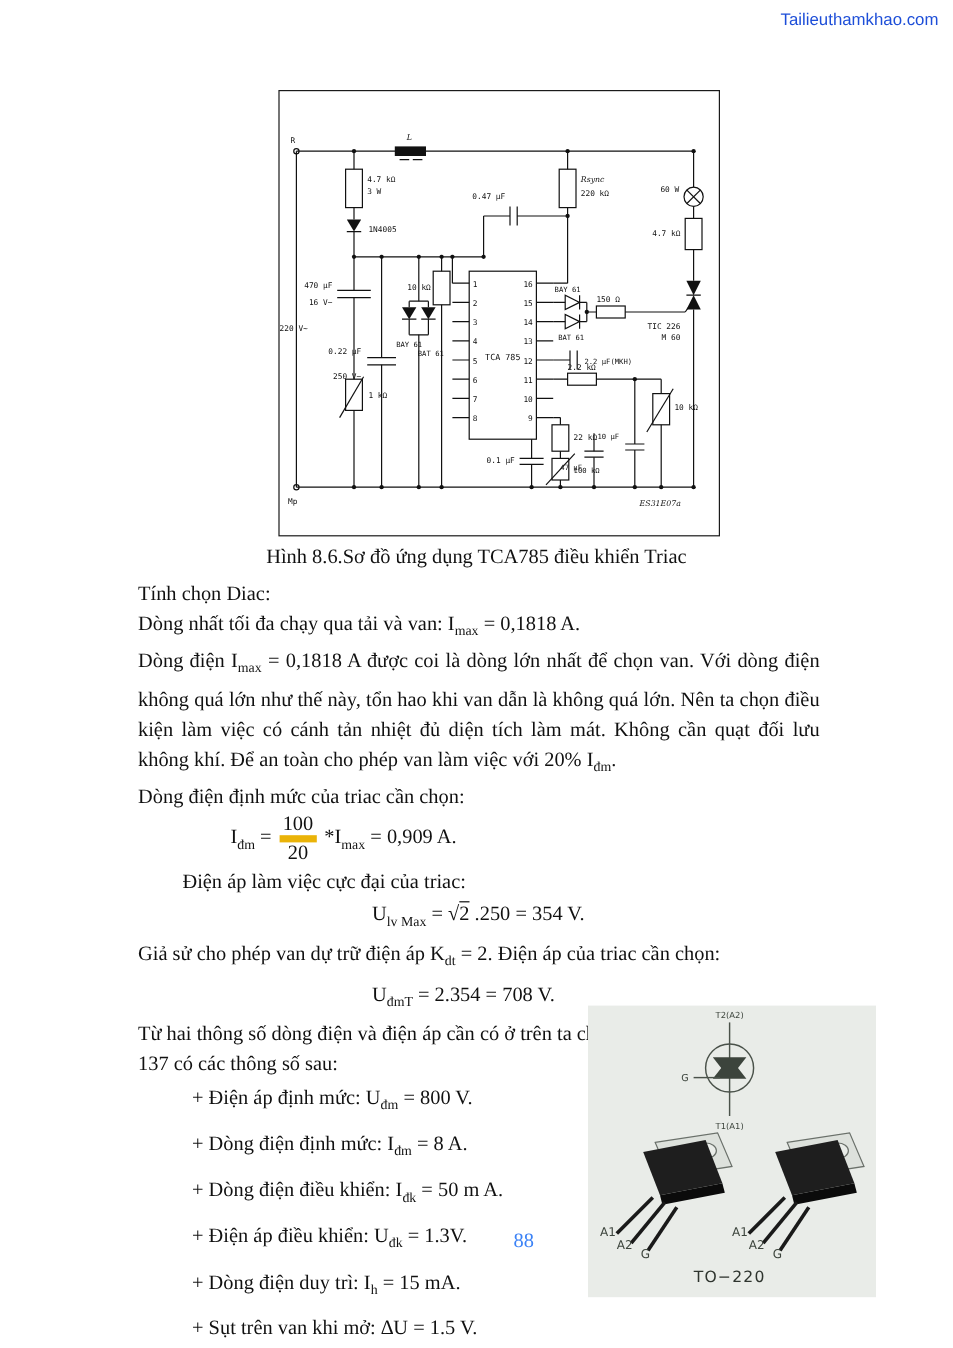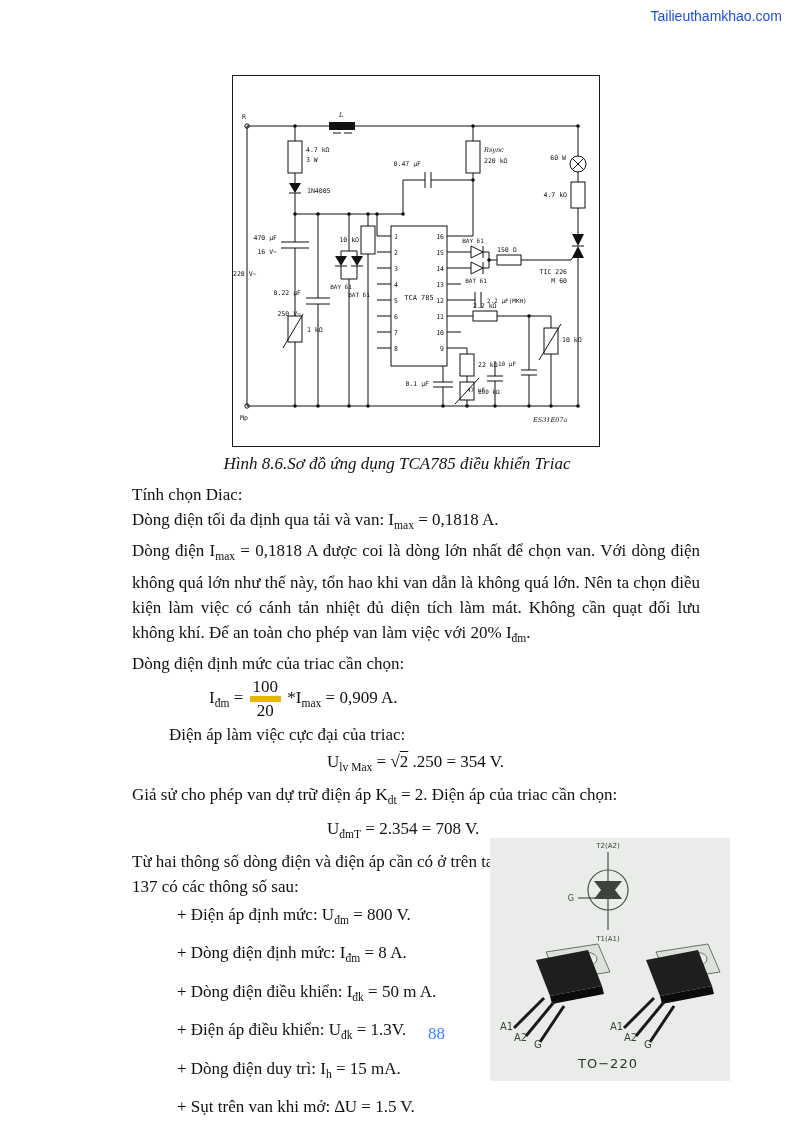--- a/index.html
+++ b/index.html
@@ -11,23 +11,23 @@
              font-size:14px;color:#1d4ed8;}
   
   #circuit-box{left:232px;top:75px;width:366px;height:370px;border:1px solid #1a1a1a;background:#fff;}
   #circuit-box svg{display:block;}
   .cw{stroke:#111;stroke-width:1;fill:none;}
   .cf{fill:#111;stroke:none;}
   .clabel{font-family:"DejaVu Sans Mono",monospace;font-size:6.5px;fill:#111;}
   .clabel8{font-family:"DejaVu Sans Mono",monospace;font-size:7.5px;fill:#111;}
   .cit{font-style:italic;font-family:"DejaVu Serif",serif;}
   
-  #figure-caption{left:0;top:454px;width:794px;text-align:center;font-style:italic;font-size:17px;}
-  
-  #body-text{left:132px;top:482px;width:568px;font-size:17px;line-height:25px;}
+  #figure-caption{left:0;top:454px;width:794px;text-align:center;font-size:17px;}
+  
+  #body-text{left:115px;top:482px;width:568px;font-size:17px;line-height:25px;}
   #body-text .line{min-height:25px;}
   .justify{text-align:justify;}
   .indent{padding-left:37px;}
   .formula{margin:2px 0;}
   .f1{margin-left:77px;}
   .f2{margin-left:195px;}
   .bullets .line{line-height:32px;padding-left:45px;}
   sub{font-size:0.68em;}
   .frac{display:inline-block;vertical-align:middle;text-align:center;line-height:1.05;margin:0 2px;}
   .frac>span{display:block;padding:0 3px;}
@@ -266,21 +266,21 @@
     <circle class="cf" cx="345" cy="330" r="1.8"></circle>
 
     <text class="clabel cit" x="300" y="346">ES31E07a</text>
   </svg>
 </div>
 
 <div class="abs" id="figure-caption">Hình 8.6.Sơ đồ ứng dụng TCA785 điều khiển Triac</div>
 
 <div class="abs" id="body-text">
   <div class="line">Tính chọn Diac:</div>
-  <div class="line"><span>Dòng điện tối đa định qua tải và van: I</span><sub>max</sub><span> = 0,1818 A.</span></div>
+  <div class="line"><span>Dòng nhất tối đa chạy qua tải và van: I</span><sub>max</sub><span> = 0,1818 A.</span></div>
   <div class="line justify"><span>Dòng điện I</span><sub>max</sub><span> = 0,1818 A được coi là dòng lớn nhất để chọn van. Với dòng điện không quá lớn như thế này, tổn hao khi van dẫn là không quá lớn. Nên ta chọn điều kiện làm việc có cánh tản nhiệt đủ diện tích làm mát. Không cần quạt đối lưu không khí. Để an toàn cho phép van làm việc với 20% I</span><sub>đm</sub><span>.</span></div>
   <div class="line">Dòng điện định mức của triac cần chọn:</div>
   <div class="line formula f1"><span>I</span><sub>đm</sub><span> = </span><span class="frac"><span>100</span><span>20</span></span><span> *I</span><sub>max</sub><span> = 0,909 A.</span></div>
   <div class="line indent">Điện áp làm việc cực đại của triac:</div>
   <div class="line formula f2"><span>U</span><sub>lv Max</sub><span> = √</span><span class="ol">2</span><span> .250 = 354 V.</span></div>
   <div class="line"><span>Giả sử cho phép van dự trữ điện áp  K</span><sub>dt</sub><span> = 2. Điện áp của triac cần chọn:</span></div>
   <div class="line formula f2"><span>U</span><sub>đmT</sub><span> = 2.354 = 708 V.</span></div>
   <div class="line">Từ hai thông số dòng điện và điện áp cần có ở trên ta chọn loại van là Triac BTA-137 có các thông số sau:</div>
   <div class="bullets">
     <div class="line"><span>+ Điện áp định mức: U</span><sub>đm</sub><span> = 800 V.</span></div>

